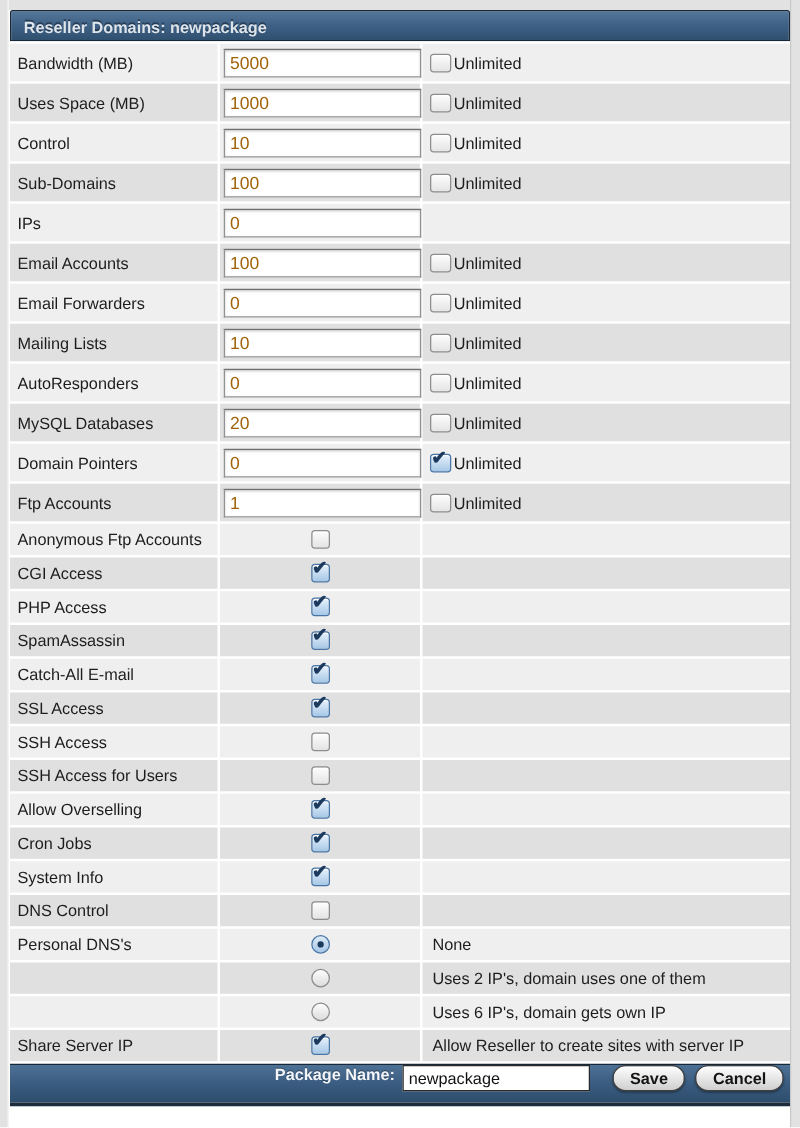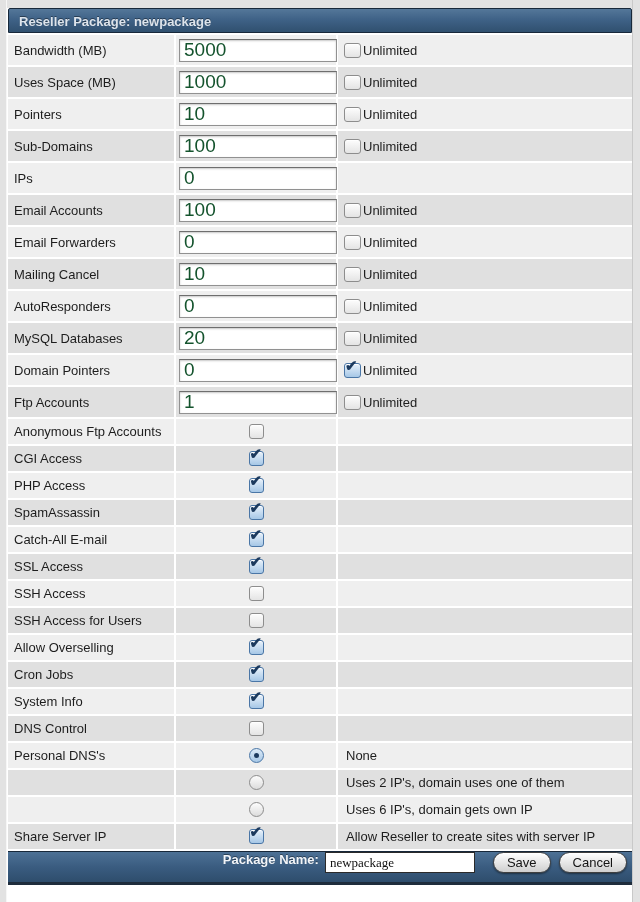--- a/index.html
+++ b/index.html
@@ -35,21 +35,21 @@
   .label-cell { padding-left:6px; }
   .control-cell.left { padding-left:3px; }
   .control-cell.center { justify-content:center; }
   .note-cell { padding-left:6px; }
   .note-cell span { padding-left:2px; }
 
   .field {
     width:148px; height:19px; box-sizing:content-box;
     border:1px solid #919191; border-top-color:#6e6e6e;
     box-shadow:inset 0 1px 2px rgba(0,0,0,.22);
-    padding:1px 4px; font-family:"Liberation Sans", sans-serif; font-size:19px; color:#14532d;
+    padding:1px 4px; font-family:"Liberation Sans", sans-serif; font-size:14px; color:#a16207;
     background:#ffffff; outline:none;
   }
 
   
   .cb {
     position:relative; display:inline-block; width:13px; height:13px;
     border:1px solid #8d8d8d; border-radius:3px;
     background:linear-gradient(#fdfdfd, #e4e4e4);
     box-shadow:inset 0 1px 0 #ffffff;
   }
@@ -84,41 +84,41 @@
     border-top:1px solid #17283a; border-bottom:3px solid #1e2c3c;
     display:flex; justify-content:flex-end;
     padding-right:5px; box-sizing:content-box;
   }
   .panel-footer .pkg-label {
     color:#f2f5f9; font-weight:bold; margin-right:6px;
     text-shadow:0 -1px 0 rgba(0,0,0,.4);
   }
   .panel-footer .pkg-field {
     width:140px; height:17px; border:1px solid #2a2a2a; padding:1px 4px;
-    font-family:Liberation Serif, serif; font-size:13px; color:#111;
+    font-family:Liberation Sans, sans-serif; font-size:13px; color:#111;
     background:#ffffff; margin-right:10px; outline:none;
   }
   .aqua-btn {
     height:21px; padding:0 13px; margin-left:8px;
     border:1px solid #3f3f3f; border-radius:11px;
     background:linear-gradient(#ffffff 0%, #e9e9e9 45%, #cfcfcf 100%);
     box-shadow:0 1px 2px rgba(0,0,0,.45), inset 0 1px 0 #ffffff;
-    font-family:"Liberation Sans", sans-serif; font-size:13px; font-weight:normal; color:#141414;
+    font-family:"Liberation Sans", sans-serif; font-size:13px; font-weight:bold; color:#141414;
   }
 </style>
 </head>
 <body>
 
 <div class="strip top"></div>
 <div class="strip left"></div>
 <div class="strip right"></div>
 
 <div class="panel">
   <div class="panel-header">
-    <span>Reseller Package: newpackage</span>
+    <span>Reseller Domains: newpackage</span>
   </div>
 
   <div class="rows" id="rows">
       <div class="row light tall">
         <div class="label-cell">
           <span>Bandwidth (MB)</span>
         </div>
         <div class="control-cell left">
           <input type="text" class="field" value="5000" style="">
         </div>
@@ -134,21 +134,21 @@
         <div class="control-cell left">
           <input type="text" class="field" value="1000" style="">
         </div>
         <div class="note-cell">
           <span class="cb"></span>
           <span>Unlimited</span>
         </div>
       </div>
       <div class="row light tall">
         <div class="label-cell">
-          <span>Pointers</span>
+          <span>Control</span>
         </div>
         <div class="control-cell left">
           <input type="text" class="field" value="10" style="">
         </div>
         <div class="note-cell">
           <span class="cb"></span>
           <span>Unlimited</span>
         </div>
       </div>
       <div class="row dark tall">
@@ -191,21 +191,21 @@
         <div class="control-cell left">
           <input type="text" class="field" value="0" style="">
         </div>
         <div class="note-cell">
           <span class="cb"></span>
           <span>Unlimited</span>
         </div>
       </div>
       <div class="row dark tall">
         <div class="label-cell">
-          <span>Mailing Cancel</span>
+          <span>Mailing Lists</span>
         </div>
         <div class="control-cell left">
           <input type="text" class="field" value="10" style="">
         </div>
         <div class="note-cell">
           <span class="cb"></span>
           <span>Unlimited</span>
         </div>
       </div>
       <div class="row light tall">

